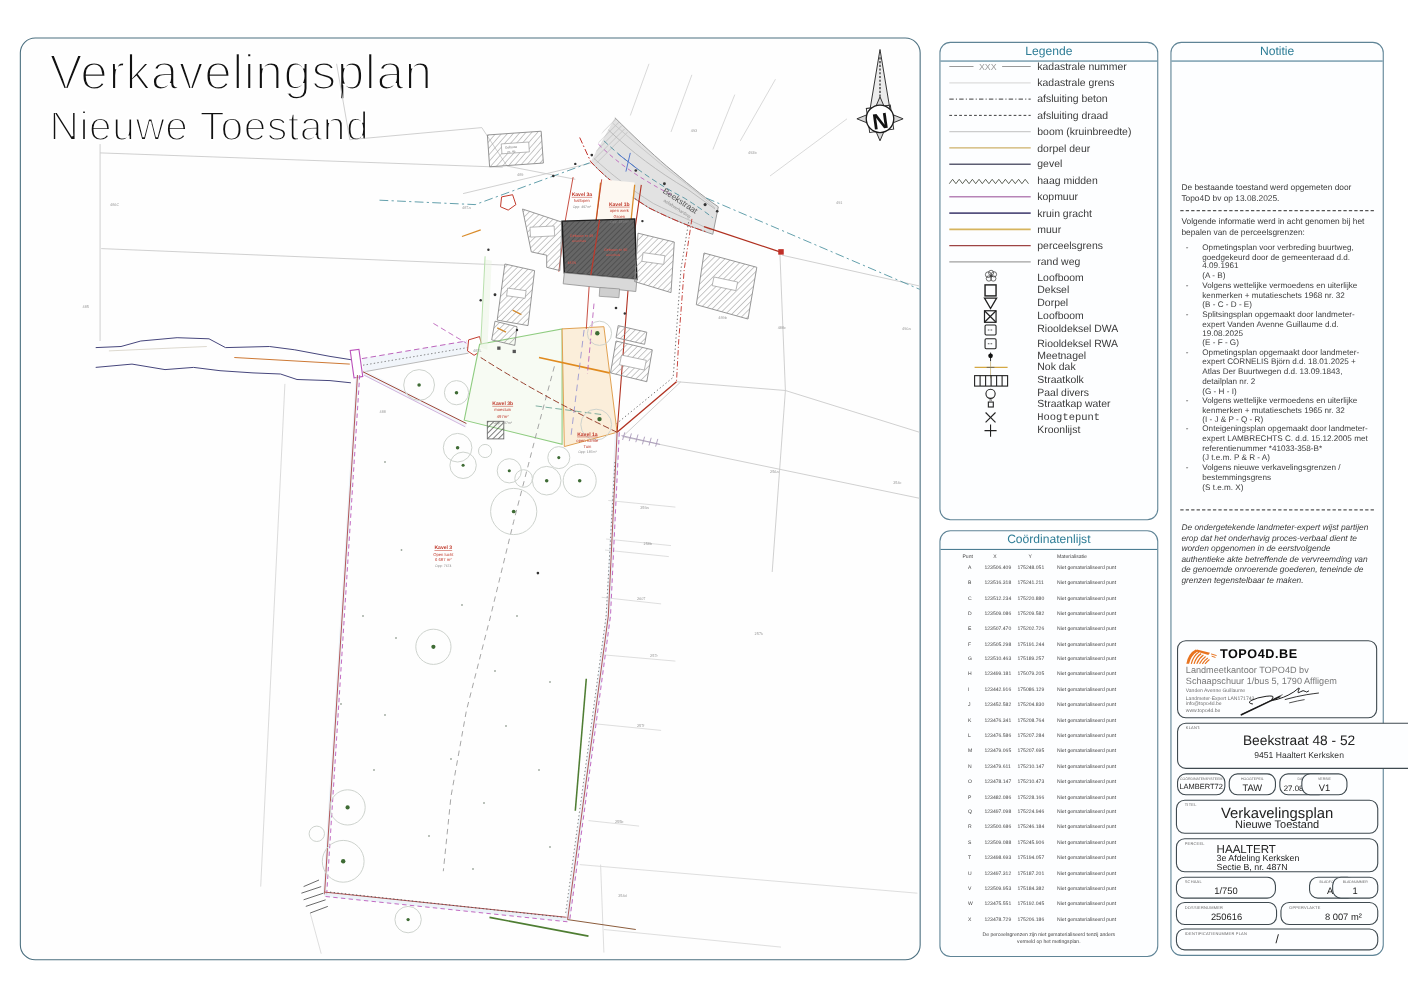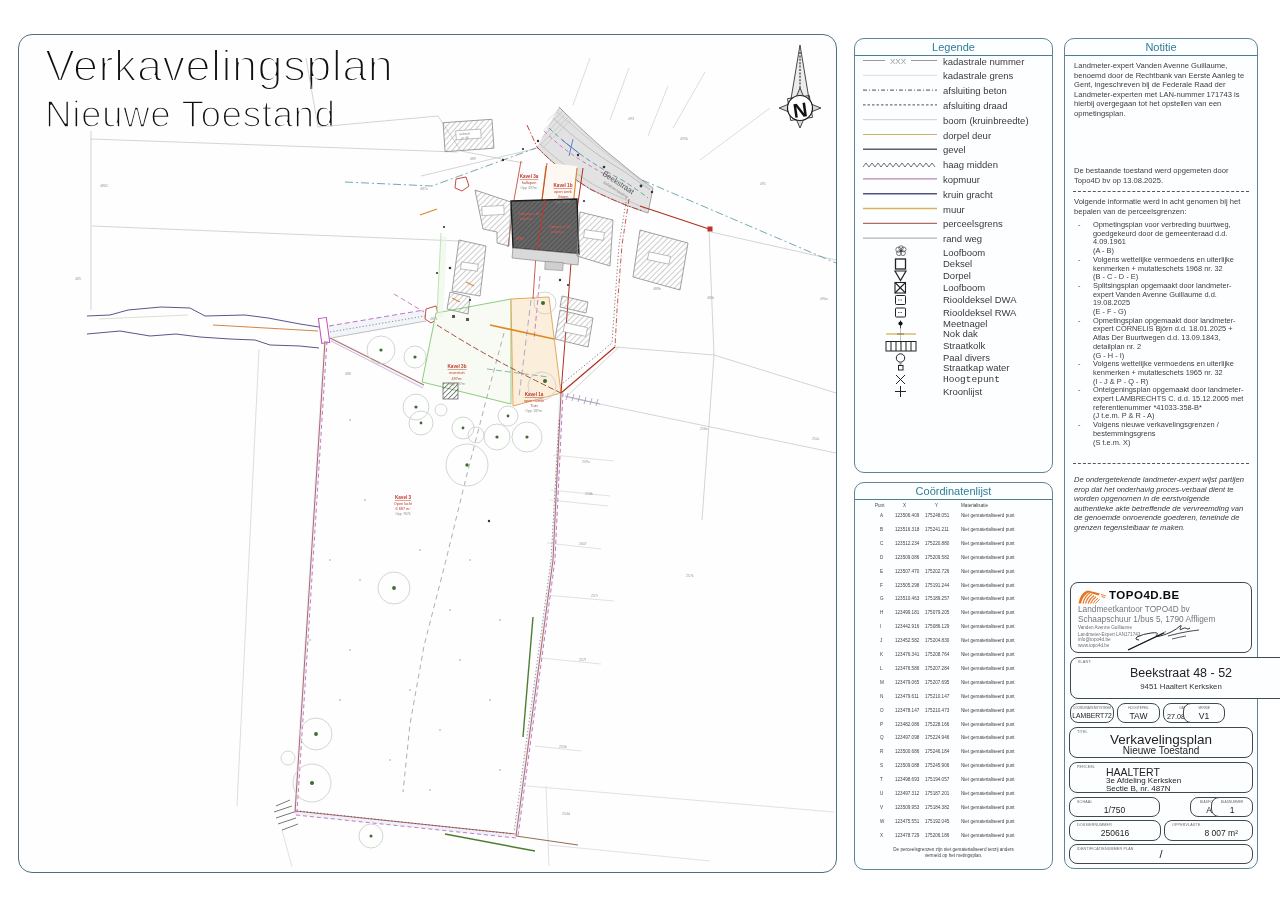--- a/index.html
+++ b/index.html
@@ -652,21 +652,20 @@
 
   <div class="ct" style="left:0;top:364px;width:197px;text-align:center;">De perceelsgrenzen zijn niet gematerialiseerd tenzij anders</div>
   <div class="ct" style="left:0;top:370px;width:197px;text-align:center;">vermeld op het metingsplan.</div>
 </div>
 
 <div class="panel" style="left:1064px;top:38px;width:192px;height:829px;">
 
   <div class="phead">Notitie</div>
   <div class="prule"></div>
 
-  <div class="nt" style="top:22px;">Landmeter-expert Vanden Avenne Guillaume, benoemd door de Rechtbank van Eerste Aanleg te Gent, ingeschreven bij de Federale Raad der Landmeter-experten met LAN-nummer 171743 is hierbij overgegaan tot het opstellen van een opmetingsplan.</div>
 
   <div class="nt" style="top:127px;">De bestaande toestand werd opgemeten door Topo4D bv op 13.08.2025.</div>
 
   <div class="abs" style="left:8px;top:152px;width:176px;border-top:1px dashed #555;"></div>
 
   <div class="nt" style="top:158px;">Volgende informatie werd in acht genomen bij het bepalen van de perceelsgrenzen:</div>
 
   <div class="nt" style="top:182px;line-height:8.7px;font-size:7.4px;">
     <div style="position:relative;padding-left:19px;">
       <span style="position:absolute;left:4px;">-</span>

